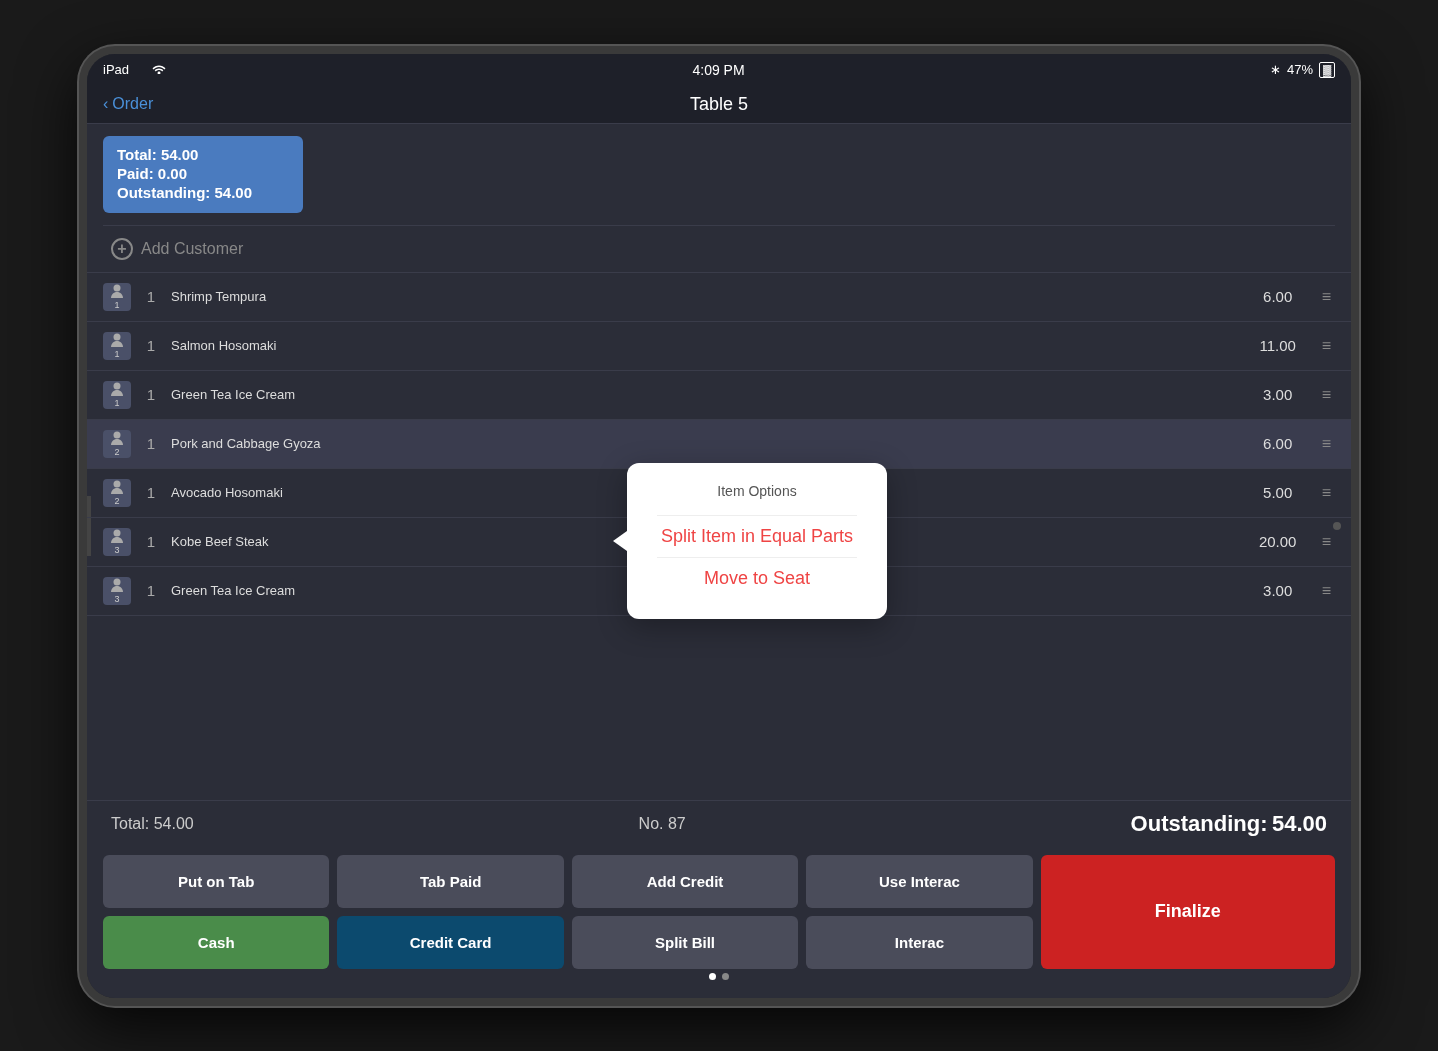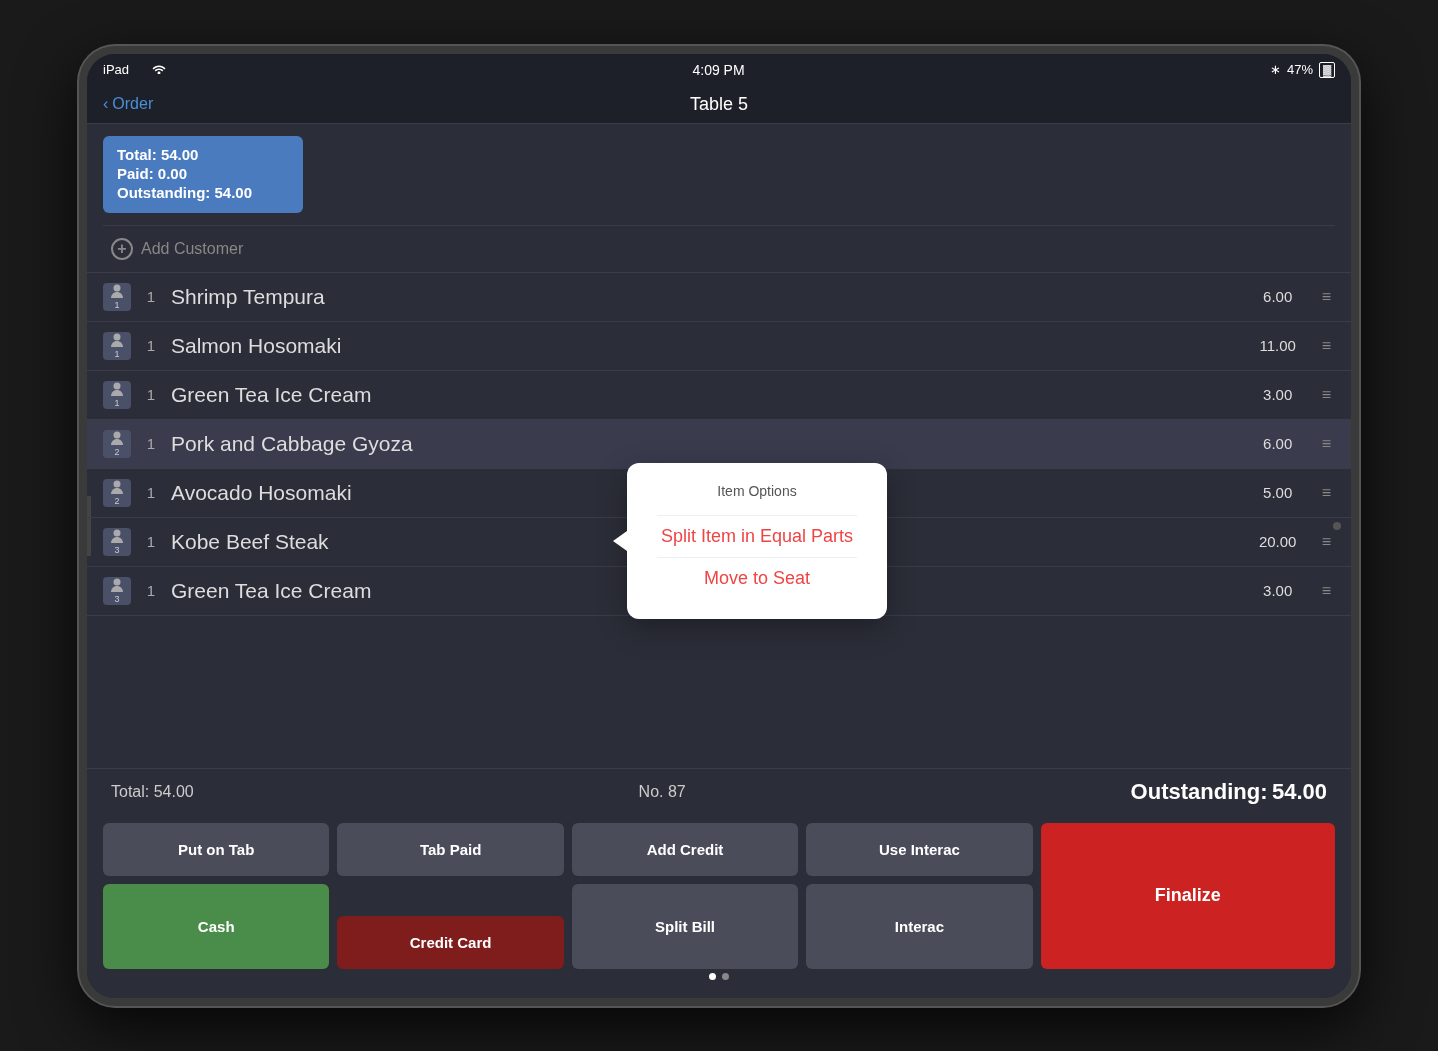--- a/index.html
+++ b/index.html
@@ -203,21 +203,21 @@
     .item-qty {
       color: #aaa;
       font-size: 15px;
       width: 20px;
       text-align: center;
       flex-shrink: 0;
     }
 
     .item-name {
       color: #ddd;
-      font-size: 21px;
+      font-size: 13px;
       flex: 1;
     }
 
     .item-price {
       color: #ddd;
       font-size: 15px;
       width: 60px;
       text-align: center;
       flex-shrink: 0;
     }
@@ -274,21 +274,21 @@
       border-radius: 6px;
       font-size: 15px;
       font-weight: 600;
       cursor: pointer;
       color: #fff;
       text-align: center;
     }
 
     .btn-gray { background: #4a4c5a; }
     .btn-green { background: #4a8c4a; }
-    .btn-blue { background: #7f1d1d; margin-top: 32px; }
+    .btn-blue { background: #0c4a6e; }
 
     
     .page-dots {
       display: flex;
       justify-content: center;
       gap: 6px;
       padding: 4px 0 6px;
     }
 
     .dot {

